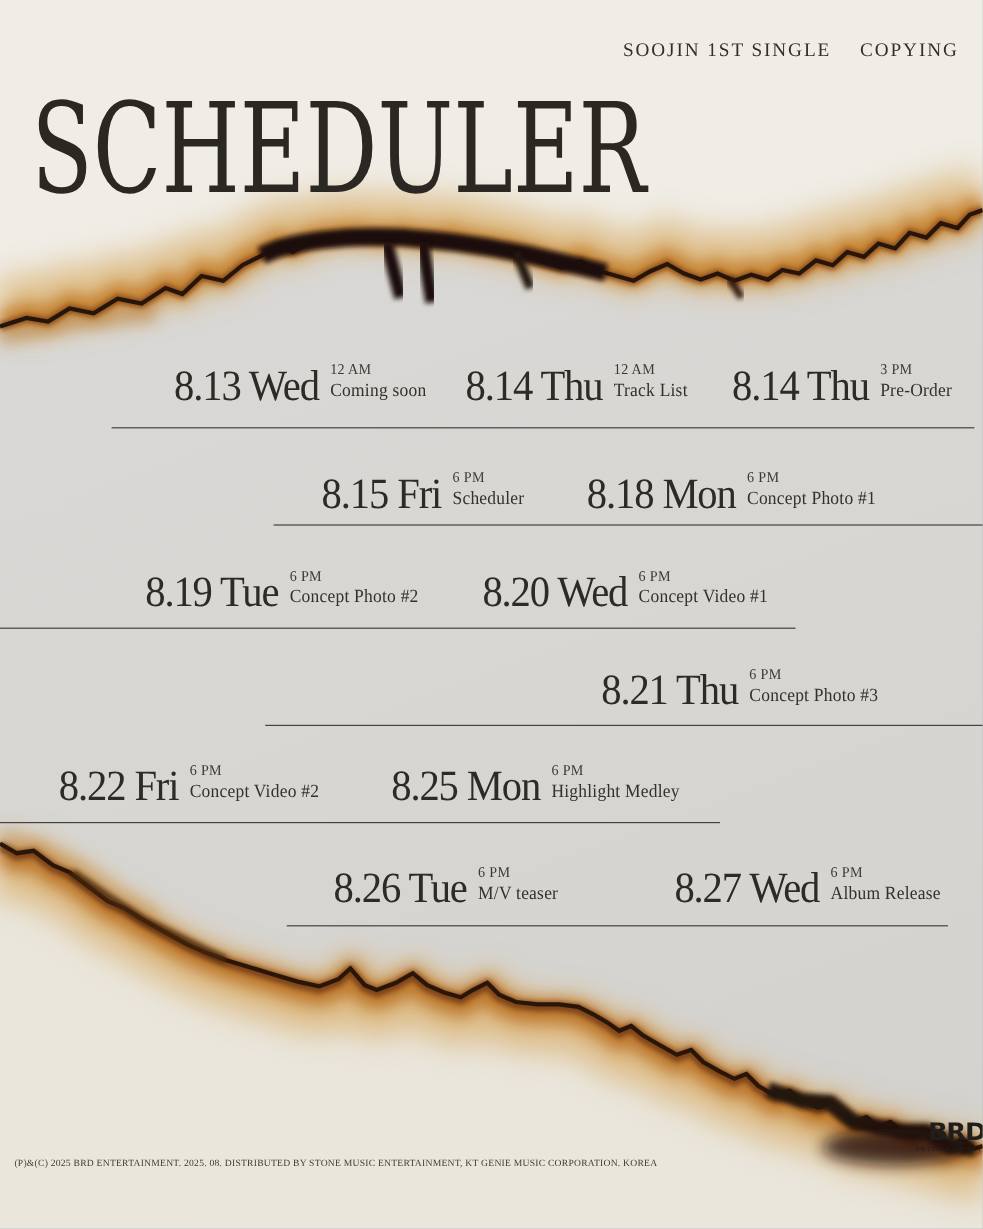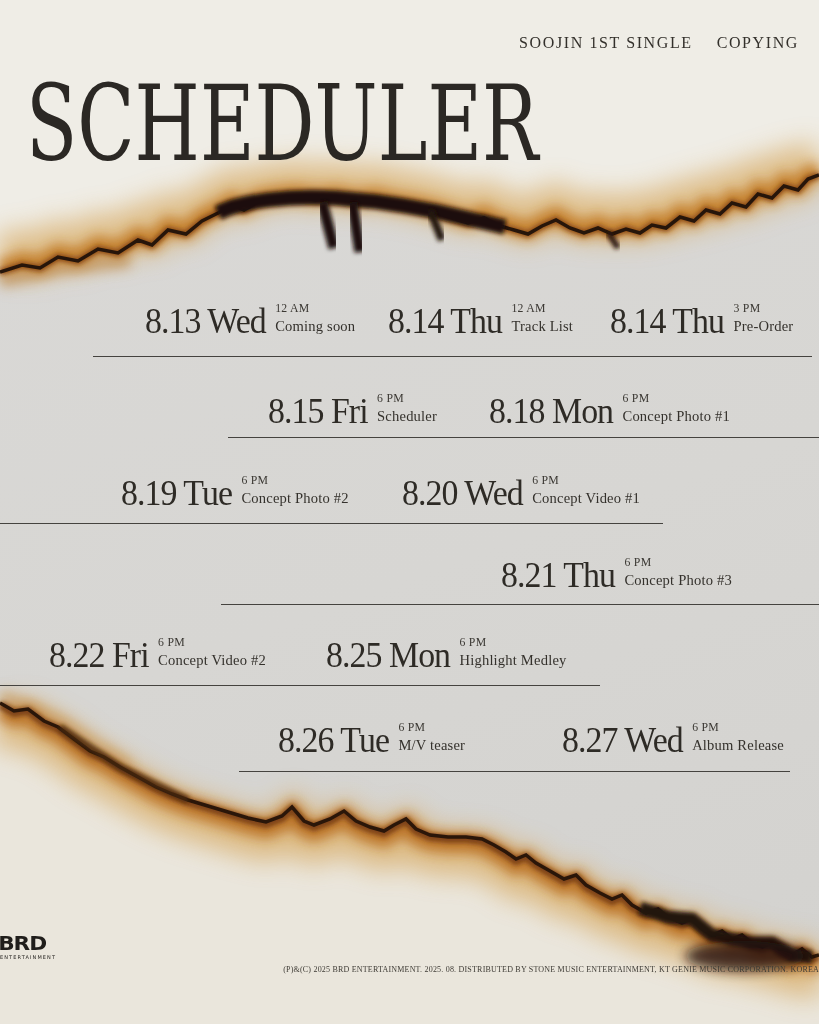--- a/index.html
+++ b/index.html
@@ -19,26 +19,26 @@
   .event{display:flex;gap:10px;align-items:flex-start;
     transform:scaleX(0.94);transform-origin:left top;white-space:nowrap;}
   .event-date{font-family:"Liberation Serif",serif;font-size:36px;line-height:1;
     letter-spacing:-1px;color:#2e2b26;margin-top:1px;}
   .event-info{display:flex;flex-direction:column;gap:3px;padding-top:0;}
   .event-time{font-size:12.5px;letter-spacing:.3px;color:#3b3833;line-height:1;}
   .event-title{font-size:15.5px;letter-spacing:.2px;color:#34312c;line-height:1.05;}
 
   .divider{position:absolute;height:1px;background:#45433f;z-index:2;}
 
-  .footer-logo{top:933px;left:0;right:12px;text-align:left;color:#201e1b;}
+  .footer-logo{top:933px;left:0;right:0;text-align:right;color:#201e1b;}
   .logo-text{font-family:"DejaVu Sans",sans-serif;font-weight:700;font-size:20px;
     line-height:1;letter-spacing:-1px;display:inline-block;transform:scaleX(1.08);}
   .logo-sub{font-family:"DejaVu Sans",sans-serif;font-size:5px;letter-spacing:1.1px;
     line-height:1;margin-top:1px;}
-  .fine-print{top:964px;left:12px;right:0;text-align:right;font-size:8px;line-height:1.45;
+  .fine-print{top:964px;left:12px;right:0;text-align:left;font-size:8px;line-height:1.45;
     letter-spacing:.2px;color:#3e3b35;}
 </style>
 </head>
 <body>
 
 <div class="poster">
 
   <svg class="burn-layer" width="819" height="1024" viewBox="0 0 819 1024">
     <defs>
       <path id="topedge" fill="none" d="M0,272 L22,265 L40,268 L58,257 L78,261 L98,249 L118,253 L138,240 L152,245 L168,230 L186,234 L202,221 L218,213 L232,205 L244,210 L258,202 L276,199 L296,197 L316,200 L336,198 L356,202 L376,200 L396,205 L416,208 L436,213 L452,218 L468,223 L484,218 L500,226 L514,230 L528,234 L542,226 L556,220 L570,228 L584,233 L598,228 L612,234 L626,229 L640,233 L652,225 L666,228 L680,217 L694,221 L706,210 L720,214 L732,203 L746,207 L758,194 L772,198 L784,186 L798,190 L808,179 L819,175"></path>

